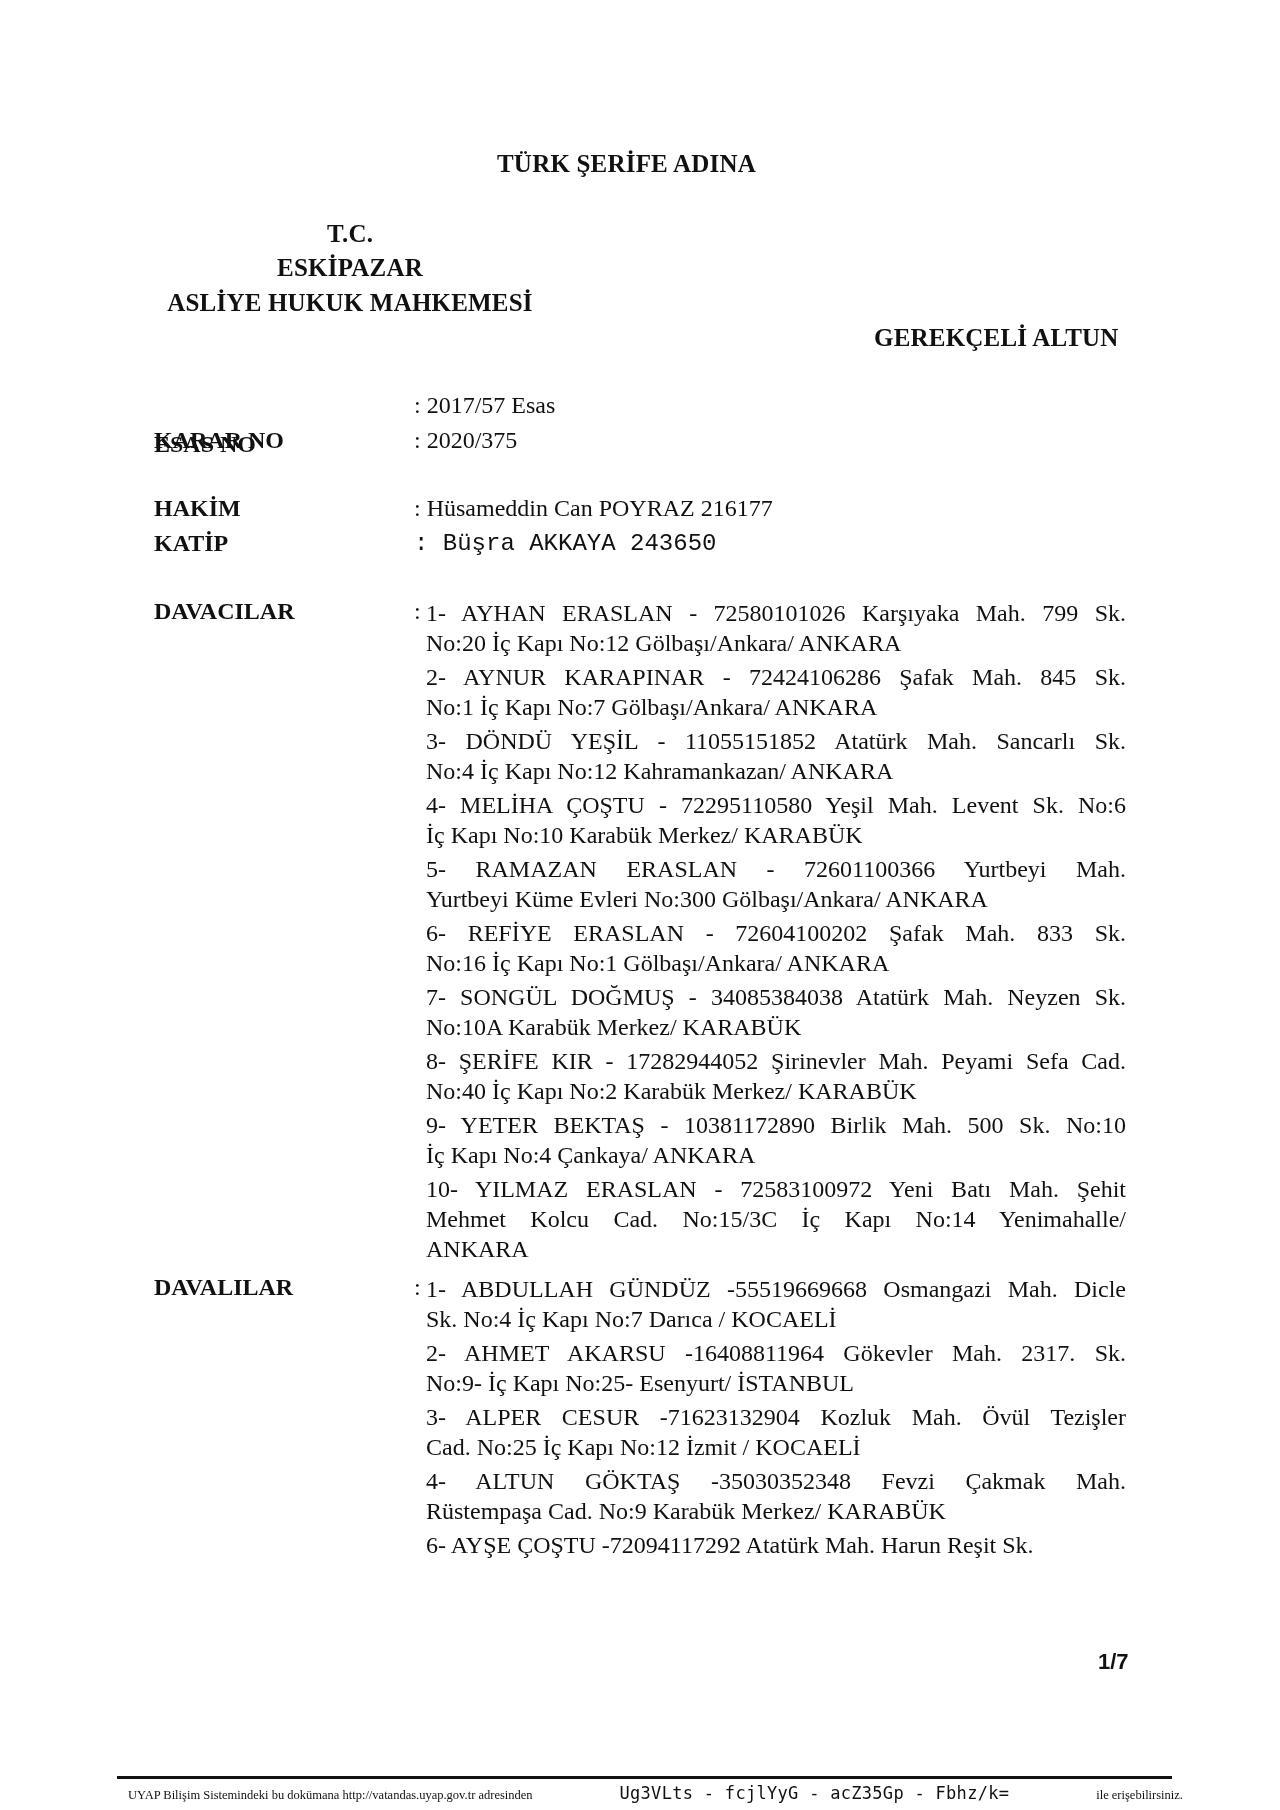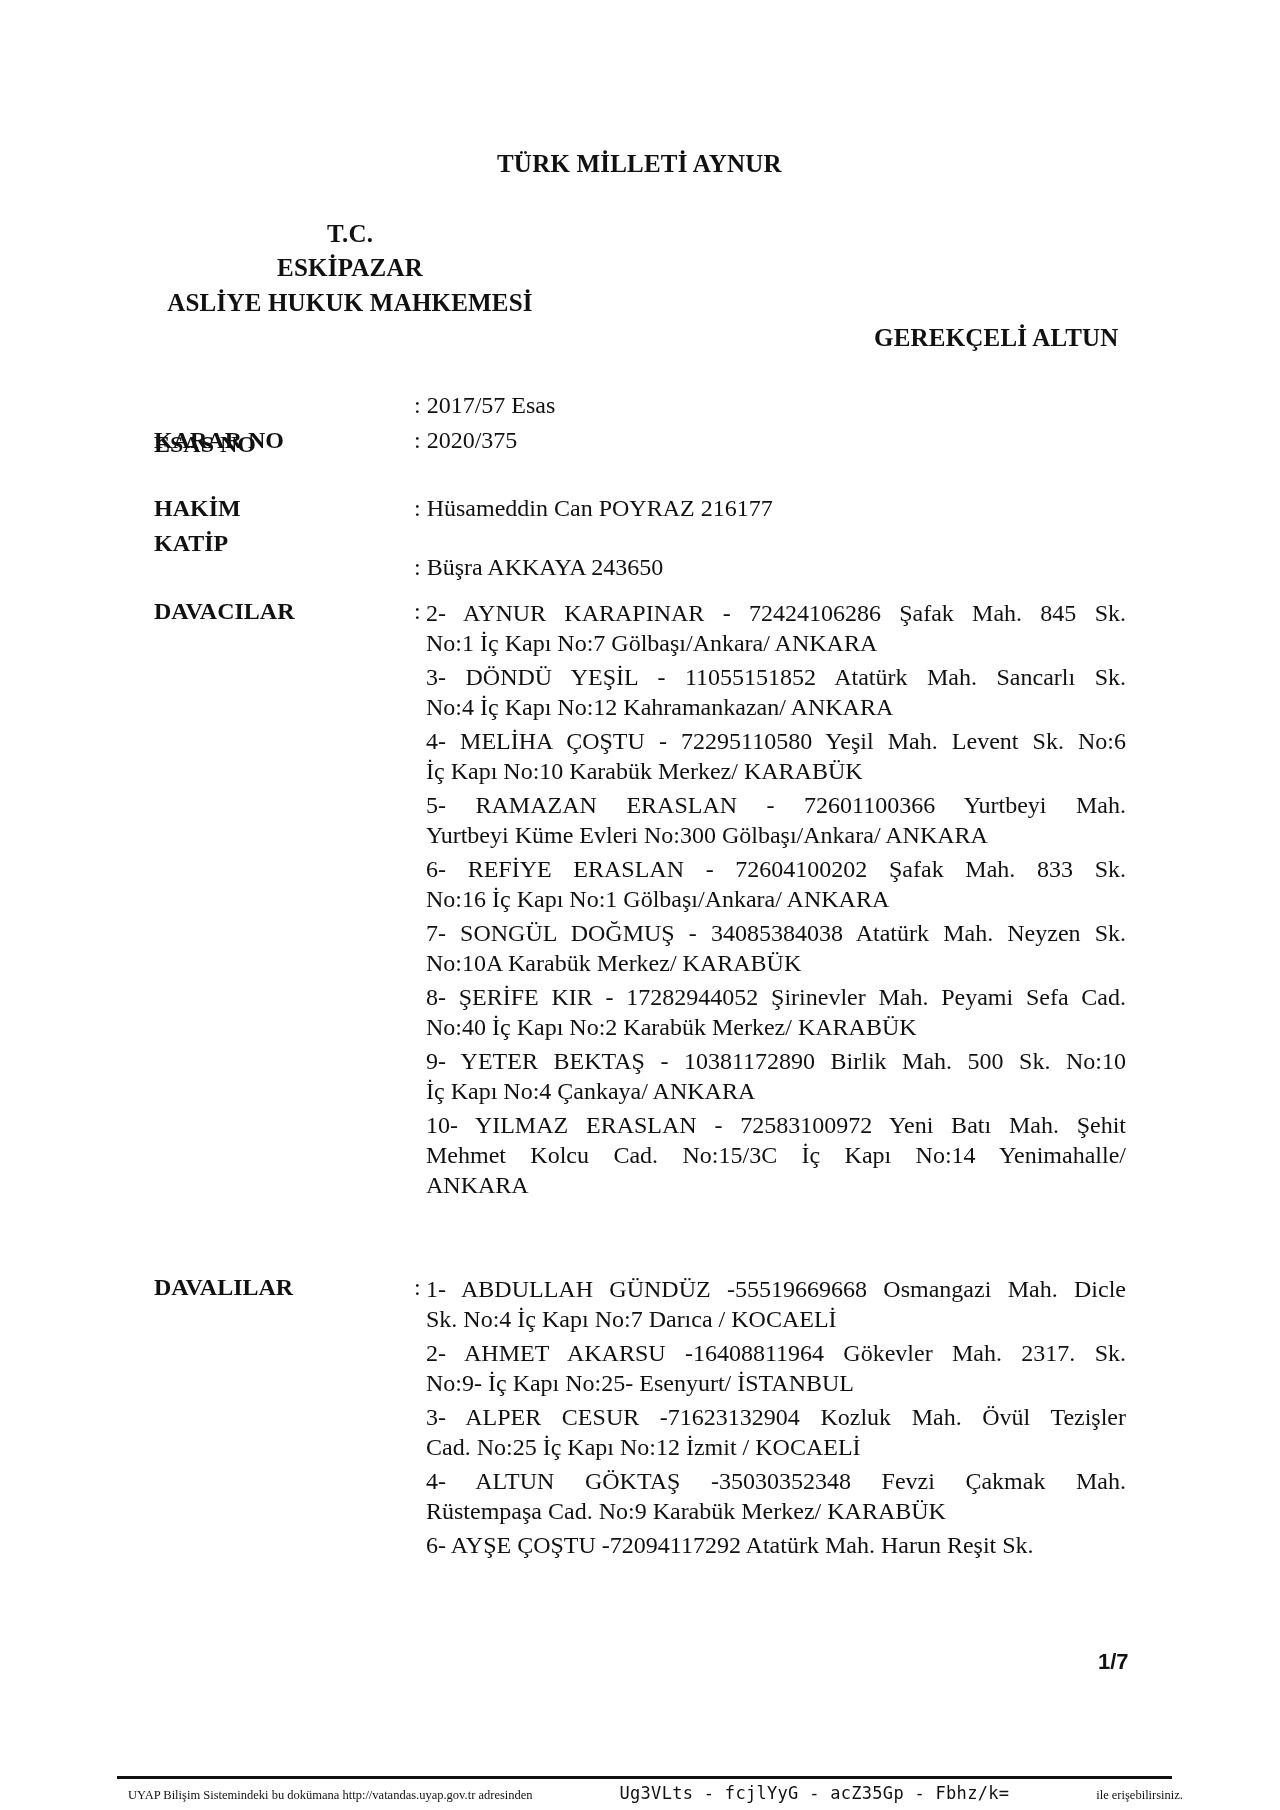--- a/index.html
+++ b/index.html
@@ -21,43 +21,47 @@
   .party-item .l2 { display: block; text-align: justify; text-align-last: justify; }
   .party-item .l2.left { text-align-last: left; }
   .page-num { font-family: "Liberation Sans", "DejaVu Sans", sans-serif; font-weight: bold; font-size: 22px; left: 1098px; top: 1649px; }
   .footer-rule { position: absolute; left: 117px; top: 1776px; width: 1055px; height: 3px; background: #111; }
   .footer { position: absolute; left: 128px; top: 1783px; width: 1055px; font-size: 12.5px; white-space: nowrap; display: flex; align-items: baseline; justify-content: space-between; }
   .footer .code { font-family: "DejaVu Sans Mono", "Liberation Mono", monospace; font-size: 17px; letter-spacing: 0.3px; }
 </style>
 </head>
 <body>
 
-<div class="abs hdr" style="left:497px; top:150px;">TÜRK MİLLETİ AYNUR</div>
+<div class="abs hdr" style="left:497px; top:150px;">TÜRK ŞERİFE ADINA</div>
 
 <div class="abs hdr court" style="top:220px;">T.C.</div>
 <div class="abs hdr court" style="top:254px;">ESKİPAZAR</div>
 <div class="abs hdr court" style="top:289px;">ASLİYE HUKUK MAHKEMESİ</div>
 
 <div class="abs hdr" style="left:874px; top:324px;">GEREKÇELİ ALTUN</div>
 
 <div>
   <div class="abs lbl" style="top:392px;margin-top:39px;">ESAS NO</div>
   <div class="abs val" style="top:392px;">: 2017/57 Esas</div>
   <div class="abs lbl" style="top:427px;">KARAR NO</div>
   <div class="abs val" style="top:427px;">: 2020/375</div>
   <div class="abs lbl" style="top:495px;">HAKİM</div>
   <div class="abs val" style="top:495px;">: Hüsameddin Can POYRAZ  216177</div>
   <div class="abs lbl" style="top:530px;">KATİP</div>
-  <div class="abs val" style="top:554px;">: Büşra AKKAYA  243650</div>
+  <div class="abs val" style="top:530px;font-family:Liberation Mono, monospace;">: Büşra AKKAYA  243650</div>
 </div>
 
 <div class="abs lbl" style="top:598px;">DAVACILAR</div>
 <div class="party-block" style="top:598px;">
   <span class="party-colon">:</span>
   <div id="plaintiffs-items">
+      <div class="party-item">
+        <span class="l1">1- AYHAN ERASLAN - 72580101026  Karşıyaka Mah. 799 Sk.</span>
+        <span class="l2 left">No:20 İç Kapı No:12  Gölbaşı/Ankara/ ANKARA</span>
+      </div>
       <div class="party-item">
         <span class="l1">2- AYNUR KARAPINAR - 72424106286  Şafak Mah. 845 Sk.</span>
         <span class="l2 left">No:1 İç Kapı No:7  Gölbaşı/Ankara/ ANKARA</span>
       </div>
       <div class="party-item">
         <span class="l1">3- DÖNDÜ YEŞİL - 11055151852  Atatürk Mah. Sancarlı Sk.</span>
         <span class="l2 left">No:4 İç Kapı No:12  Kahramankazan/ ANKARA</span>
       </div>
       <div class="party-item">
         <span class="l1">4- MELİHA ÇOŞTU - 72295110580  Yeşil Mah. Levent Sk. No:6</span>

